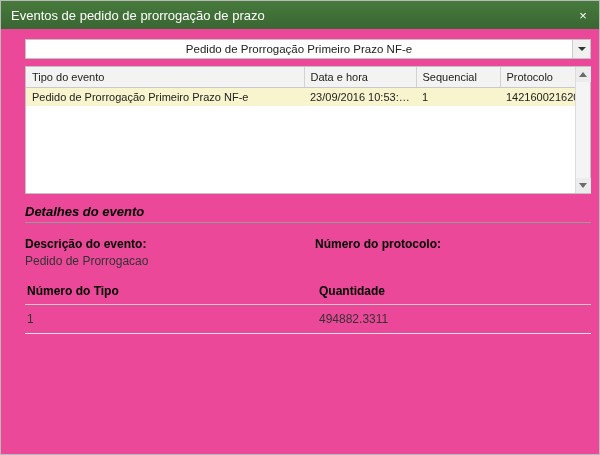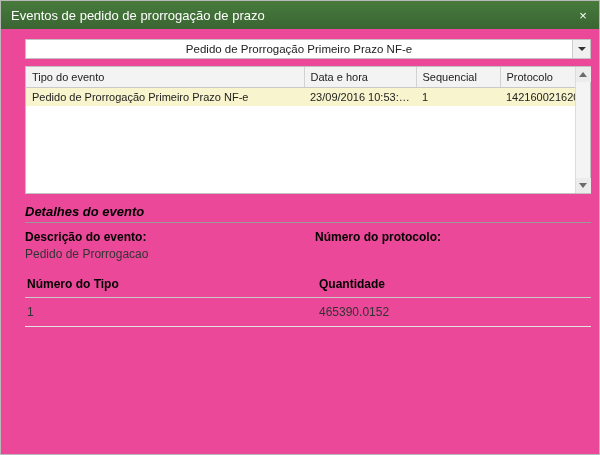--- a/index.html
+++ b/index.html
@@ -203,21 +203,21 @@
     font-weight: bold;
     font-style: italic;
     color: #000000;
     margin: 10px 0 2px 0;
     padding-bottom: 3px;
     border-bottom: 1px solid #9a9a9a;
   }
 
   
   .details {
-    margin-top: 7px;
+    margin-top: 14px;
   }
   .detail-row {
     display: flex;
   }
   .detail-col {
     box-sizing: border-box;
   }
   .detail-col.left { width: 290px; }
   .detail-col.right { flex: 1 1 auto; }
   .detail-label {
@@ -323,20 +323,20 @@
       <table class="item-table">
         <thead>
           <tr>
             <th class="item-col-1">Número do Tipo</th>
             <th>Quantidade</th>
           </tr>
         </thead>
         <tbody>
           <tr>
             <td class="item-col-1">1</td>
-            <td>465390.0152</td>
+            <td>494882.3311</td>
           </tr>
         </tbody>
       </table>
     </div>
 
   </div>
 </div>
 
 </body></html>

